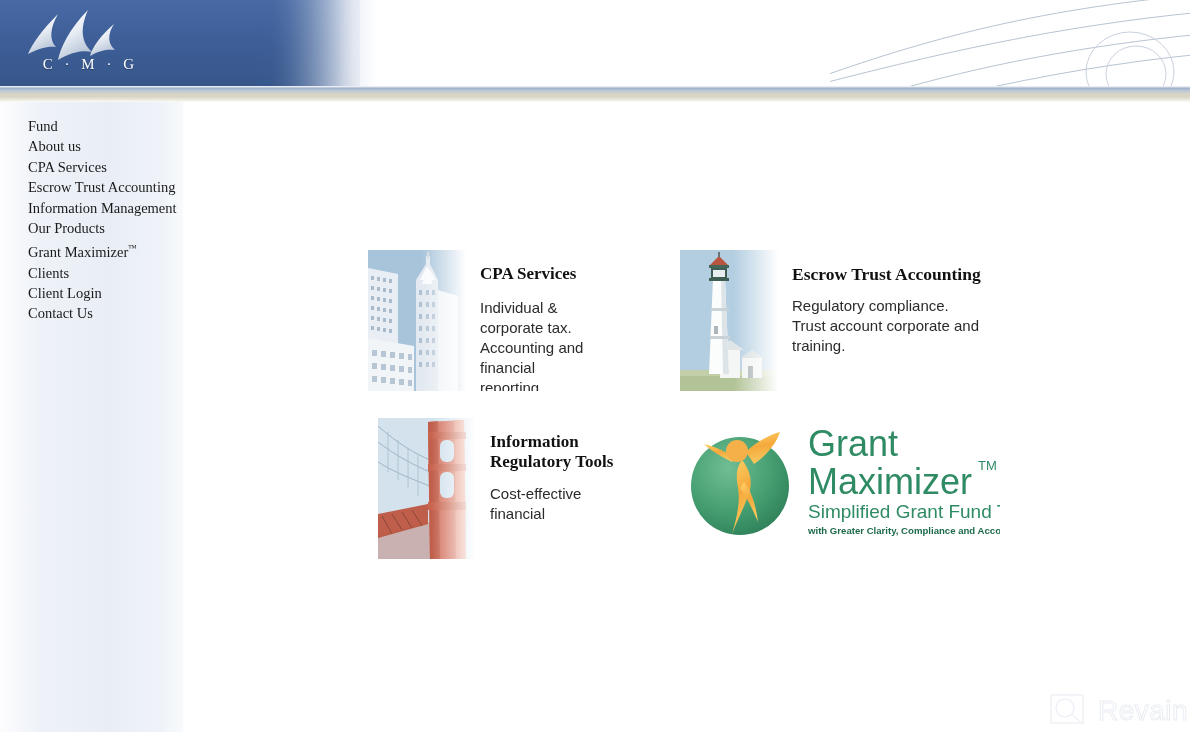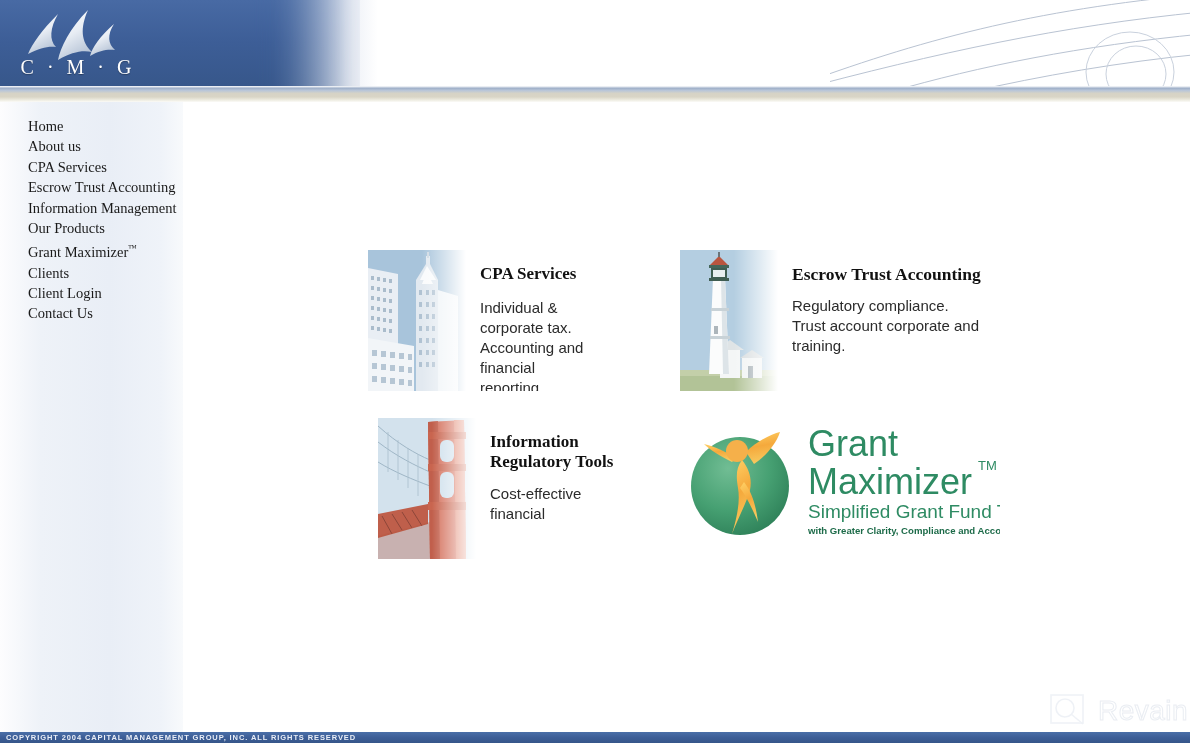--- a/index.html
+++ b/index.html
@@ -48,24 +48,24 @@
   }
   #logo-mark {
     position: absolute;
     left: 18px; top: 8px;
     width: 120px; height: 72px;
   }
   #logo-letters {
     position: absolute;
     left: 18px; top: 56px;
     width: 120px;
-    text-align: center;
+    text-align: right;
     color: #ffffff;
     font-family: "Liberation Serif", serif;
-    font-size: 20px;
+    font-size: 15px;
     letter-spacing: 4px;
     text-shadow: 0 1px 1px rgba(0,0,0,0.35);
   }
   #company-name {
     position: absolute;
     right: 8px; top: 42px;
     font-family: "Liberation Serif", serif;
     font-size: 27px;
     color: #111111;
     letter-spacing: 0.2px;
@@ -261,21 +261,21 @@
       <path d="M96 16 C 82 28 74 40 72 48 C 82 42 90 41 97 42 C 90 36 89 27 96 16 Z" fill="url(#sailg)"></path>
     </svg>
     <div id="logo-letters">C · M · G</div>
 
   </div>
 
   <div id="header-band"></div>
 
   <div id="sidebar">
     <nav id="nav">
-      <a class="nav-item"><span>Home</span></a>
+      <a class="nav-item"><span>Fund</span></a>
       <a class="nav-item"><span>About us</span></a>
       <a class="nav-item"><span>CPA Services</span></a>
       <a class="nav-item"><span>Escrow Trust Accounting</span></a>
       <a class="nav-item"><span>Information Management</span></a>
       <a class="nav-item"><span>Our Products</span></a>
       <a class="nav-item"><span>Grant Maximizer</span><span class="tm">™</span></a>
       <a class="nav-item"><span>Clients</span></a>
       <a class="nav-item"><span>Client Login</span></a>
       <a class="nav-item"><span>Contact Us</span></a>
     </nav>
@@ -504,17 +504,14 @@
   <div id="watermark">
     <svg width="38" height="34" viewBox="0 0 38 34">
       <rect x="1" y="1" width="32" height="28" fill="none" stroke="#dfe5ee" stroke-width="1.6"></rect>
       <circle cx="15" cy="14" r="9" fill="none" stroke="#dfe5ee" stroke-width="1.6"></circle>
       <line x1="21" y1="20" x2="33" y2="30" stroke="#dfe5ee" stroke-width="1.6"></line>
     </svg>
     <span id="watermark-text">Revain</span>
   </div>
 
   <div id="footer-gap"></div>
-  <div id="footer">
-    <div id="footer-text">COPYRIGHT 2004 CAPITAL MANAGEMENT GROUP, INC. ALL RIGHTS RESERVED</div>
-  </div>
 
 </div>
 
 </body></html>

